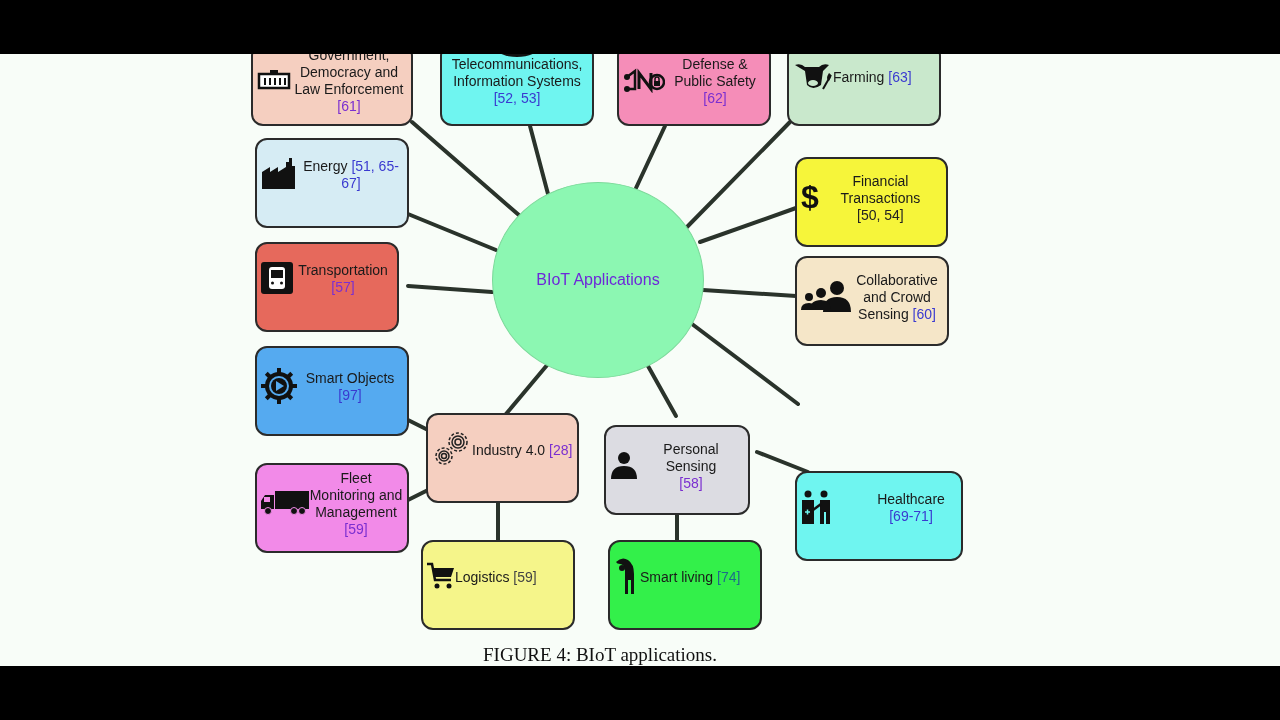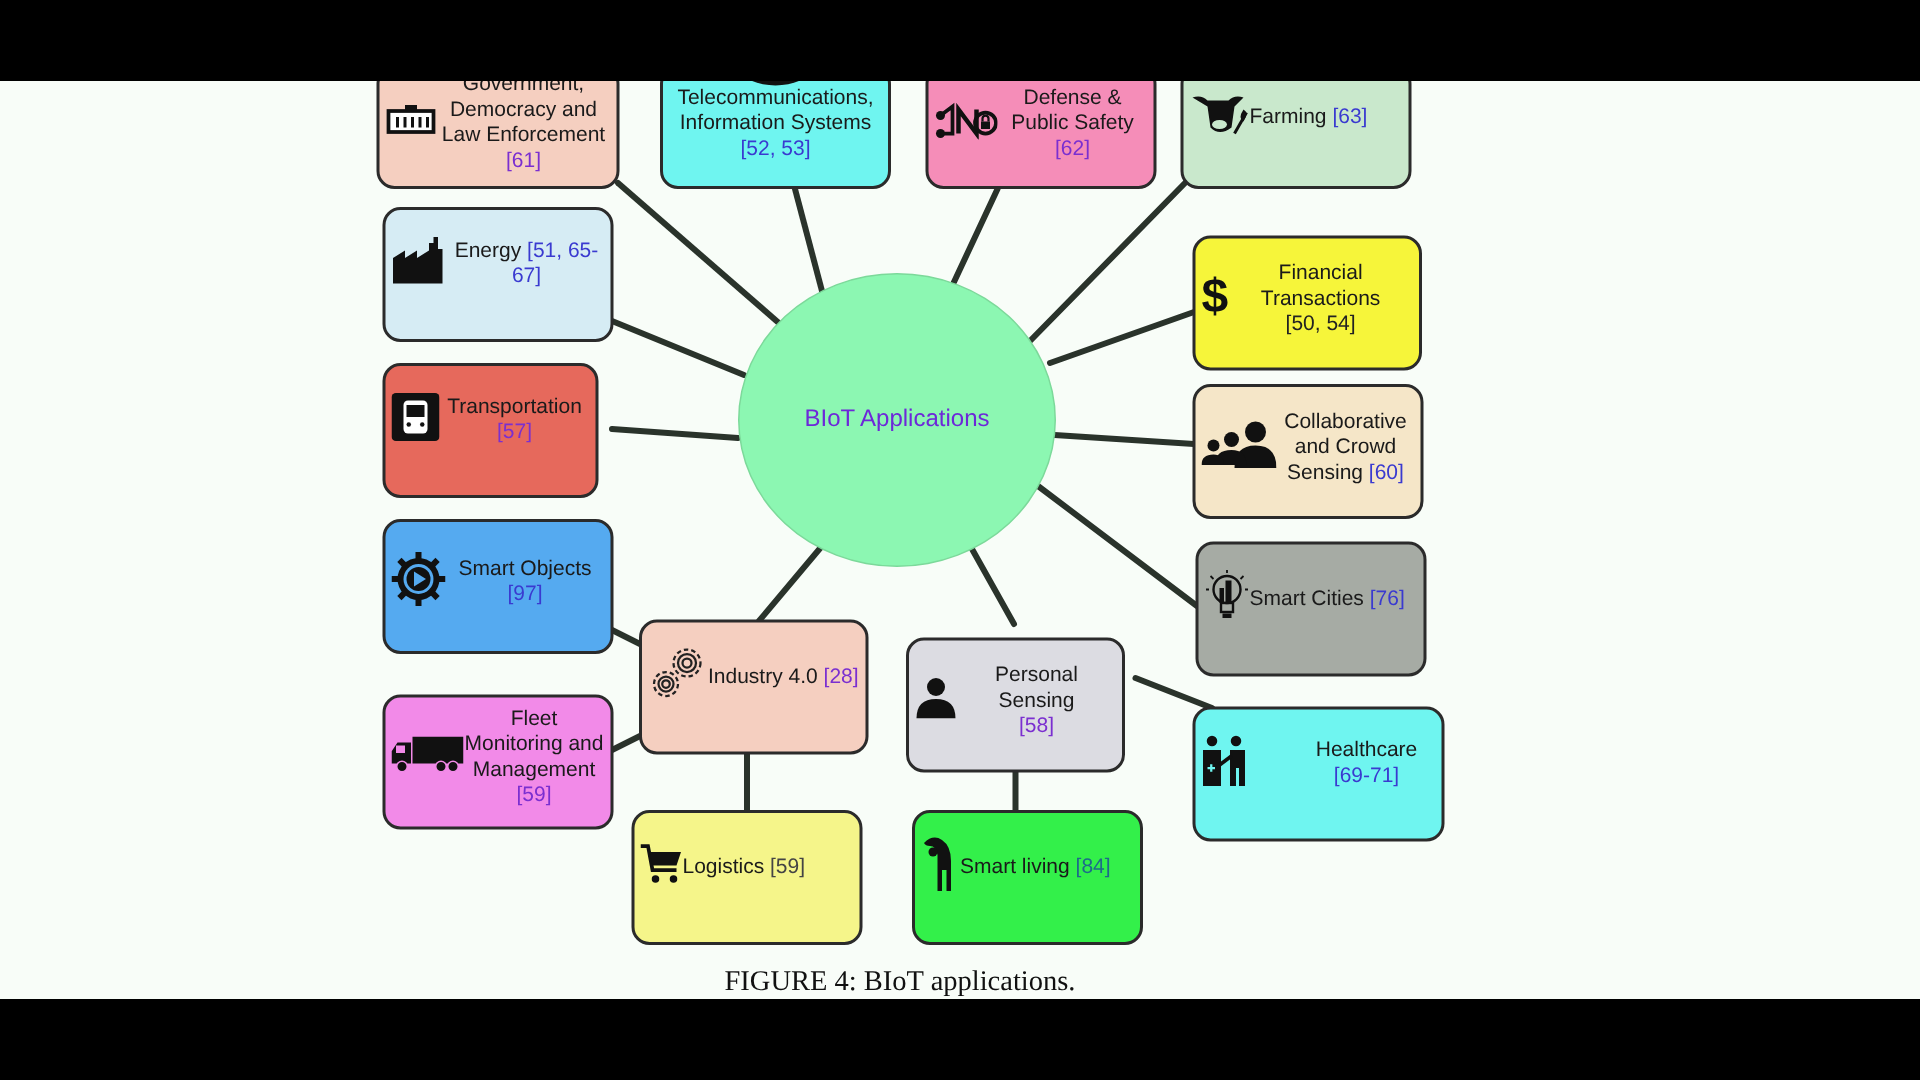--- a/index.html
+++ b/index.html
@@ -153,39 +153,20 @@
             </g>
           </g>
           <circle cx="18" cy="18" r="10" fill="#55aaf0"></circle>
           <circle cx="18" cy="18" r="8" fill="#111"></circle>
           <path d="M15 13 L23 18 L15 23 Z" fill="#55aaf0"></path>
         </svg>
     </div>
     <div><span>Smart Objects</span> <span class="ref">[97]</span></div>
   </div>
 
-  <div class="node" style="left:797px;top:307px;width:154px;height:90px;background:#a6aba4;padding-bottom:16px;">
-    <div class="ico" style="height:36px;">
-      <svg width="30" height="34" viewBox="0 0 30 34">
-          <circle cx="15" cy="13" r="9" fill="none" stroke="#111" stroke-width="1.6"></circle>
-          <rect x="11" y="22" width="8" height="6" fill="none" stroke="#111" stroke-width="1.6"></rect>
-          <rect x="14" y="7" width="4" height="15" fill="#111"></rect>
-          <rect x="10" y="12" width="3" height="10" fill="#111"></rect>
-          <g stroke="#111" stroke-width="1.2">
-            <line x1="15" y1="0" x2="15" y2="2"></line>
-            <line x1="4" y1="4" x2="6" y2="6"></line>
-            <line x1="26" y1="4" x2="24" y2="6"></line>
-            <line x1="1" y1="13" x2="3" y2="13"></line>
-            <line x1="27" y1="13" x2="29" y2="13"></line>
-          </g>
-          <rect x="12" y="29" width="6" height="3" fill="#111"></rect>
-        </svg>
-    </div>
-    <div><span>Smart Cities</span> <span class="ref">[76]</span></div>
-  </div>
 
   <div class="node" style="left:426px;top:359px;width:153px;height:90px;background:#f5cfc0;padding-bottom:16px;">
     <div class="ico" style="height:40px;">
       <svg width="40" height="40" viewBox="0 0 40 40">
           <g fill="none" stroke="#222" stroke-width="1.5">
             <circle cx="26" cy="13" r="9" stroke-dasharray="3 2"></circle>
             <circle cx="26" cy="13" r="6"></circle>
             <circle cx="26" cy="13" r="3"></circle>
             <circle cx="12" cy="27" r="8" stroke-dasharray="3 2"></circle>
             <circle cx="12" cy="27" r="5"></circle>
@@ -246,17 +227,17 @@
     <div><span>Logistics</span> <span class="ref" style="color:#444;">[59]</span></div>
   </div>
 
   <div class="node" style="left:608px;top:486px;width:154px;height:90px;background:#33f04a;padding-bottom:16px;">
     <div class="ico" style="height:40px;">
       <svg width="26" height="40" viewBox="0 0 26 40">
           <path d="M2 6 Q8 0 14 4 Q20 8 20 18 L20 38 L17 38 L17 24 L14 24 L14 38 L11 38 L11 14 Q10 8 6 8 Q3 8 2 6" fill="#111"></path>
           <circle cx="8" cy="12" r="3" fill="#111"></circle>
         </svg>
     </div>
-    <div><span>Smart living</span> <span class="ref" style="color:#1d6b8a;">[84]</span></div>
+    <div><span>Smart living</span> <span class="ref" style="color:#1d6b8a;">[74]</span></div>
   </div>
 
   <div class="caption">FIGURE 4: BIoT applications.</div>
 </div>
 
 </body></html>

